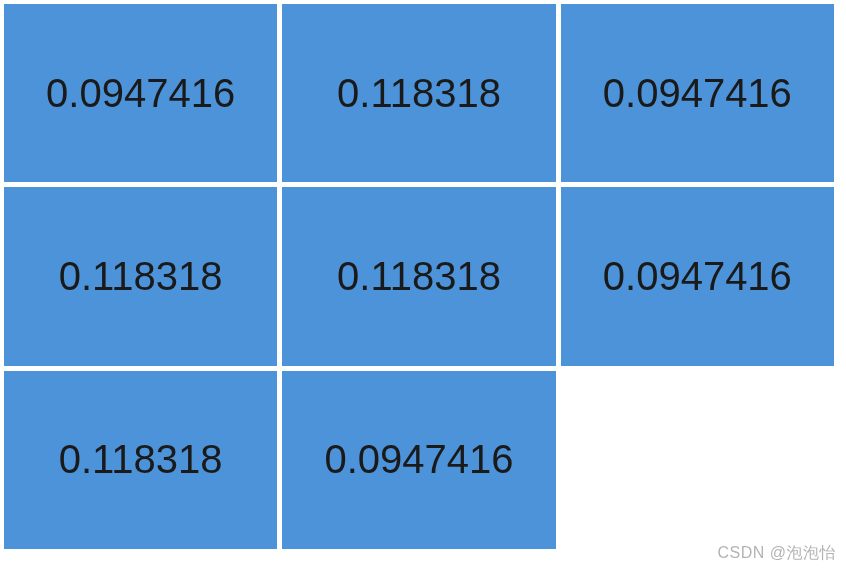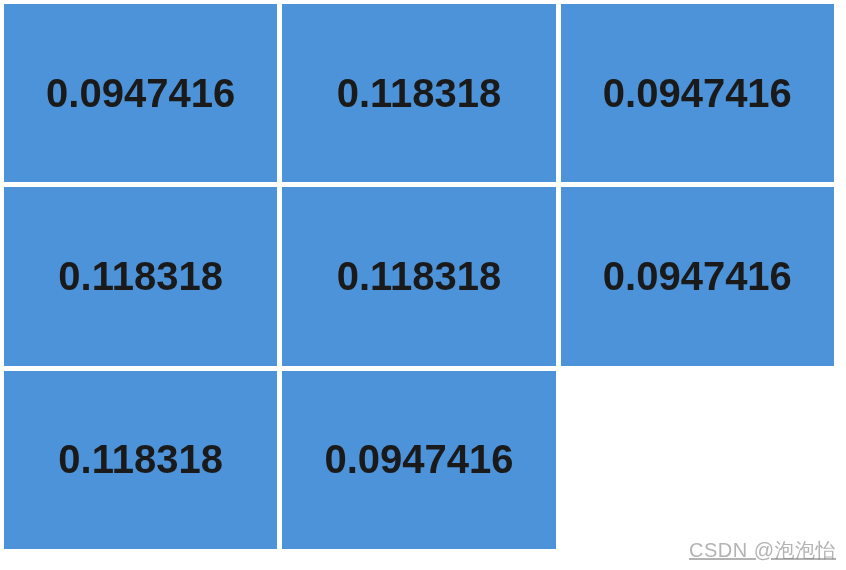--- a/index.html
+++ b/index.html
@@ -26,37 +26,36 @@
       gap: 5px;
       background: #ffffff;
       padding: 4px;
     }
     .cell {
       background: #4d93d9;
       display: flex;
       align-items: center;
       justify-content: center;
       font-size: 40px;
-      font-weight: bold;
+      font-weight: normal;
       color: #1a1a1a;
       filter: blur(0.3px);
     }
     .cell.center {
       background: #d9544d;
       color: #ffffff;
     }
     .watermark {
       position: absolute;
       bottom: 6px;
       right: 10px;
-      font-size: 20px;
+      font-size: 16px;
       color: rgba(128, 128, 128, 0.6);
       font-family: "Microsoft YaHei", Arial, sans-serif;
       letter-spacing: 0.5px;
-      text-decoration: underline;
     }
   </style>
 </head>
 <body>
 
 <div class="grid-container">
   <div class="cell">0.0947416</div>
   <div class="cell">0.118318</div>
   <div class="cell">0.0947416</div>
   <div class="cell">0.118318</div>

